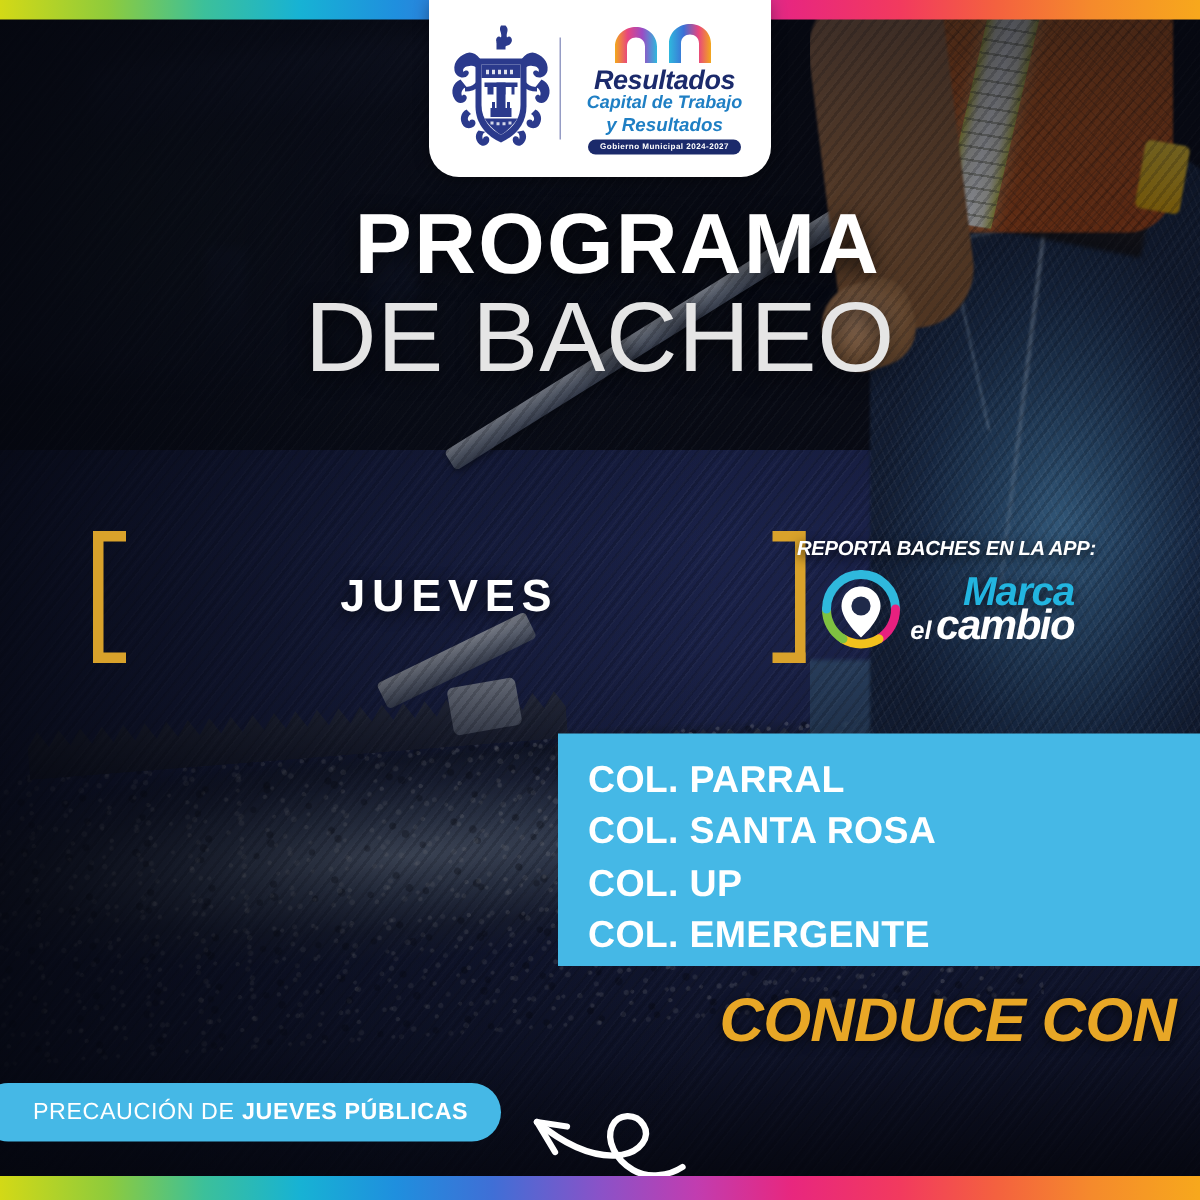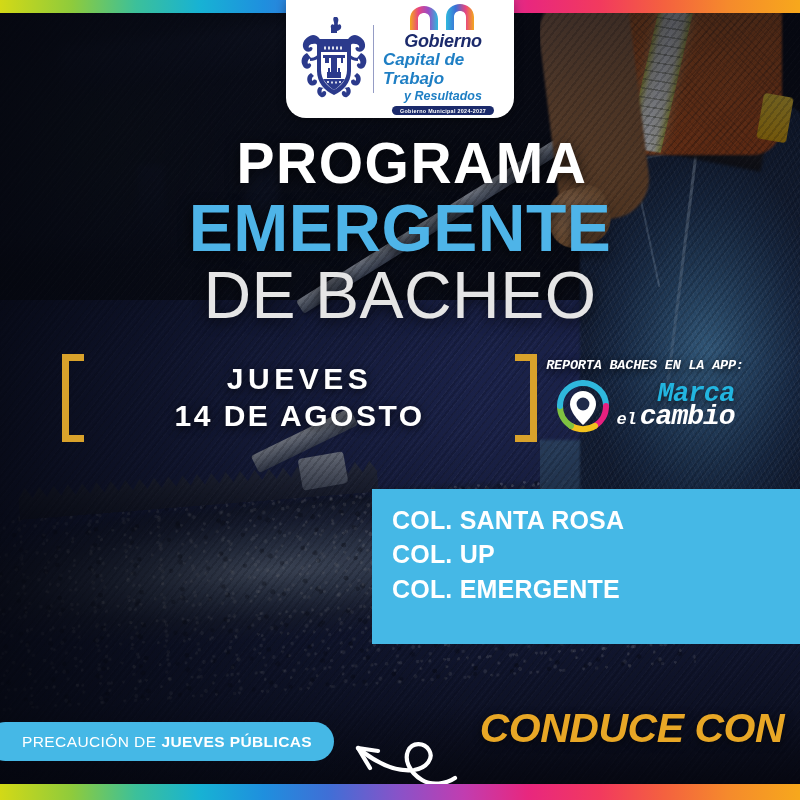--- a/index.html
+++ b/index.html
@@ -252,21 +252,21 @@
     background:#ffffff;
     border-radius:0 0 20px 20px;
     display:flex; align-items:center; justify-content:center; gap:0;
     box-shadow:0 2px 10px rgba(0,0,0,.35);
   }
   .coat { width:74px; height:88px; flex:0 0 auto; display:flex; align-items:center; justify-content:center; }
   .logo-divider { width:1px; height:68px; background:#2b3a8c; opacity:.5; margin:0 9px 0 2px; }
   .chih { display:flex; flex-direction:column; align-items:center; width:120px; }
   .chih-mountains { width:74px; height:28px; margin-bottom:1px; }
   .chih-name { font-size:18px; font-weight:bold; font-style:italic; color:#1b2a6b; line-height:1; letter-spacing:-.3px; }
-  .chih-l1 { font-size:17px; font-weight:bold; font-style:italic; color:#1f7fc4; line-height:1.15; margin-top:0; }
+  .chih-l1 { font-size:12px; font-weight:bold; font-style:italic; color:#1f7fc4; line-height:1.15; margin-top:0; }
   .chih-l2 { font-size:12.5px; font-weight:bold; font-style:italic; color:#1f7fc4; line-height:1.15; }
   .chih-gob {
     font-size:5.4px; font-weight:bold; color:#ffffff; background:#1b2a6b;
     padding:1.6px 8px; border-radius:8px; margin-top:3px; letter-spacing:.3px; white-space:nowrap;
   }
 
   
   .headline { position:absolute; left:0; top:136px; width:800px; text-align:center; z-index:30; }
   .h-programa {
     font-size:57px; font-weight:bold; color:#ffffff; letter-spacing:1.5px;
@@ -293,21 +293,21 @@
   .date-day {
     font-size:30px; font-weight:bold; color:#ffffff; letter-spacing:4.5px; line-height:1.22;
     text-shadow:0 2px 10px rgba(0,0,0,.8);
   }
   .date-num {
     font-size:30px; font-weight:bold; color:#ffffff; letter-spacing:2.5px; line-height:1.22;
     text-shadow:0 2px 10px rgba(0,0,0,.8);
   }
 
   
-  .app-block { position:absolute; left:510px; top:358px; width:270px; z-index:30; text-align:center;font-family:Liberation Mono, monospace; }
+  .app-block { position:absolute; left:496px; top:358px; width:270px; z-index:30; text-align:center; }
   .app-label {
     font-size:13.5px; font-weight:bold; font-style:italic; color:#ffffff; letter-spacing:-.2px;
     text-shadow:0 2px 8px rgba(0,0,0,.85); margin-bottom:5px;
   }
   .app-logo-row { display:flex; align-items:center; justify-content:center; gap:5px; }
   .app-pin { width:56px; height:56px; flex:0 0 auto; }
   .app-words { text-align:right; line-height:.88; }
   .app-marca {
     font-size:27px; font-weight:bold; font-style:italic; color:#22b5e0; letter-spacing:-.8px;
     text-shadow:0 2px 7px rgba(0,0,0,.6);
@@ -331,21 +331,21 @@
     background:#45b8e6; border-radius:20px;
     padding:0 22px 0 36px; display:flex; align-items:center;
   }
   .dept-light { font-size:15.5px; font-weight:normal; color:#ffffff; letter-spacing:.4px; }
   .dept-bold { font-size:15.5px; font-weight:bold; color:#ffffff; letter-spacing:.4px; margin-left:5px; }
 
   
   .arrow-doodle { position:absolute; left:300px; top:700px; width:160px; height:90px; z-index:34; }
 
   
-  .caution { position:absolute; right:16px; top:708px; z-index:35; text-align:right; }
+  .caution { position:absolute; right:16px; top:660px; z-index:35; text-align:right; }
   .c-line1 {
     font-size:41px; font-weight:bold; font-style:italic; color:#e8a726; letter-spacing:-.5px; line-height:1.0;
     text-shadow:0 2px 8px rgba(0,0,0,.6);
   }
   .c-line2 {
     font-size:47px; font-weight:bold; font-style:italic; color:#ffffff; letter-spacing:-.5px; line-height:1.05;
     text-shadow:0 2px 8px rgba(0,0,0,.6);
   }
 </style>
 </head>
@@ -465,38 +465,36 @@
           <linearGradient id="mB" x1="0" y1="0" x2="1" y2="0">
             <stop offset="0%" stop-color="#2fb8dd"></stop>
               <stop offset="35%" stop-color="#3c6fd6"></stop>
             <stop offset="70%" stop-color="#e8457f"></stop>
               <stop offset="100%" stop-color="#f2a81d"></stop>
           </linearGradient>
         </defs>
         <path d="M4 27 L4 16 C4 8 11 3 18 3 C25 3 32 8 32 16 L32 27 L24 27 L24 16 C24 12 21 10 18 10 C15 10 12 12 12 16 L12 27 Z" fill="url(#mA)"></path>
         <path d="M40 27 L40 14 C40 6 47 1 54 1 C61 1 68 6 68 14 L68 27 L60 27 L60 14 C60 10 57 8 54 8 C51 8 48 10 48 14 L48 27 Z" fill="url(#mB)"></path>
       </svg>
-      <div class="chih-name">Gobierno</div>
+      <div class="chih-name">Resultados</div>
       <div class="chih-l1">Capital de Trabajo</div>
       <div class="chih-l2">y Resultados</div>
       <div class="chih-gob">Gobierno Municipal 2024-2027</div>
     </div>
   </div>
 
   <div class="headline">
     <div class="h-programa">PROGRAMA</div>
-    <div class="h-emergente">EMERGENTE</div>
     <div class="h-bacheo">DE BACHEO</div>
   </div>
 
   <div class="date-block">
     <div class="bracket bracket-l"></div>
     <div class="date-text">
       <div class="date-day">JUEVES</div>
-      <div class="date-num">14 DE AGOSTO</div>
     </div>
     <div class="bracket bracket-r"></div>
   </div>
 
   <div class="app-block">
     <div class="app-label">REPORTA BACHES EN LA APP:</div>
     <div class="app-logo-row">
       <svg class="app-pin" viewBox="0 0 56 56" aria-hidden="true">
         <g fill="none" stroke-width="6" stroke-linecap="round">
           <path d="M28 5 A23 23 0 0 1 51 28" stroke="#2fb8dd"></path>
@@ -512,20 +510,21 @@
         <div class="app-marca">Marca</div>
         <div class="app-cambio-wrap">
           <span class="app-el">el</span>
           <span class="app-cambio">cambio</span>
         </div>
       </div>
     </div>
   </div>
 
   <div class="colonies">
+    <div class="colony">COL. PARRAL</div>
     <div class="colony">COL. SANTA ROSA</div>
     <div class="colony">COL. UP</div>
     <div class="colony">COL. EMERGENTE</div>
   </div>
 
   <svg class="arrow-doodle" viewBox="0 0 160 90" aria-hidden="true">
     <path d="M155 78 C146 84 132 86 122 80 C110 73 104 60 108 51 C112 42 124 42 129 50 C134 58 127 68 114 70 C98 72 80 66 58 48" fill="none" stroke="#ffffff" stroke-width="4.2" stroke-linecap="round"></path>
     <path d="M58 48 L78 51 M58 48 L70 68" fill="none" stroke="#ffffff" stroke-width="4.2" stroke-linecap="round"></path>
   </svg>
 

